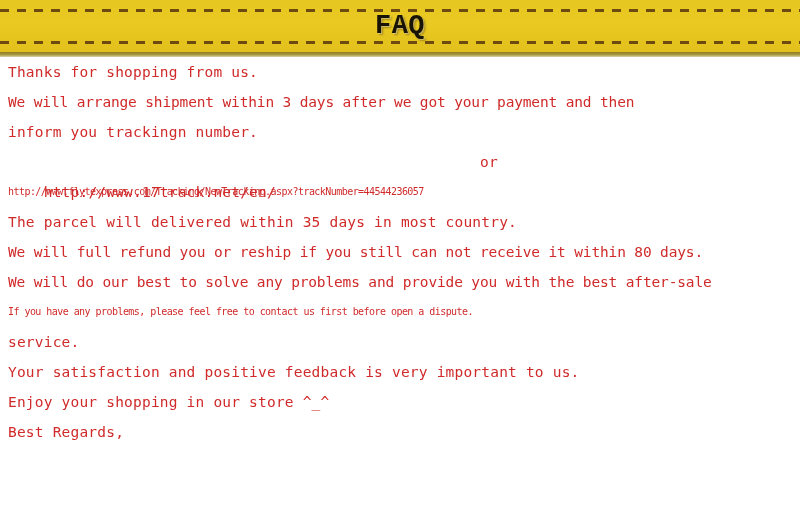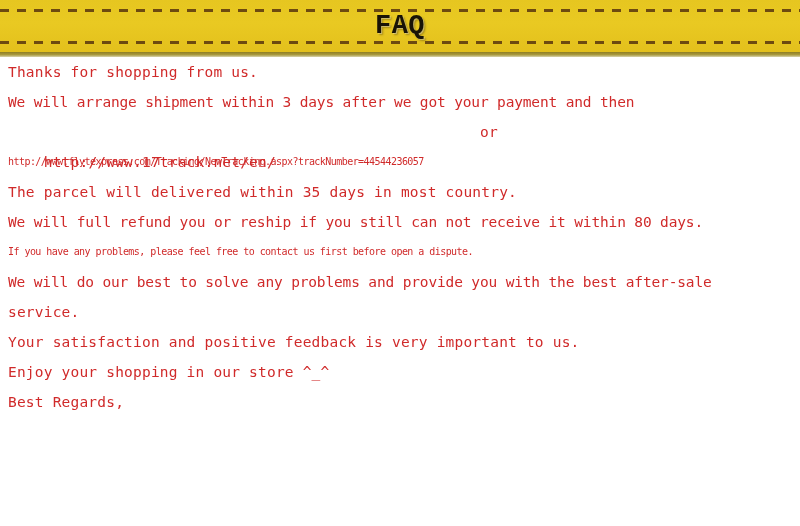--- a/index.html
+++ b/index.html
@@ -99,25 +99,26 @@
 <div id="faq-banner">
   <div class="dash-line dash-top"></div>
   <div id="faq-title">FAQ</div>
   <div class="dash-line dash-bottom"></div>
 </div>
 <div id="banner-shadow"></div>
 
 <div id="faq-body">
   <div class="faq-line">Thanks for shopping from us.</div>
   <div class="faq-line tight">We will arrange shipment within 3 days after we got your payment and then</div>
+  <div class="faq-line">inform you trackingn number.</div>
   <div class="faq-line">
     <span>http://www.17track.net/en/</span><span class="inline-or">or</span>
   </div>
   <div class="faq-line tighter"><span>http://www.flytexpress.com/Tracking/NewTracking.aspx?trackNumber=44544236057</span></div>
   <div class="faq-line">The parcel will delivered within 35 days in most country.</div>
   <div class="faq-line tight">We will full refund you or reship if you still can not receive it within 80 days.</div>
+  <div class="faq-line tight">We will do our best to solve any problems and provide you with the best after-sale</div>
   <div class="faq-line tighter">If you have any problems, please feel free to contact us first before open a dispute.</div>
-  <div class="faq-line tight">We will do our best to solve any problems and provide you with the best after-sale</div>
   <div class="faq-line">service.</div>
   <div class="faq-line">Your satisfaction and positive feedback is very important to us.</div>
   <div class="faq-line">Enjoy your shopping in our store ^_^</div>
   <div class="faq-line">Best Regards,</div>
 </div>
 
 </body></html>

